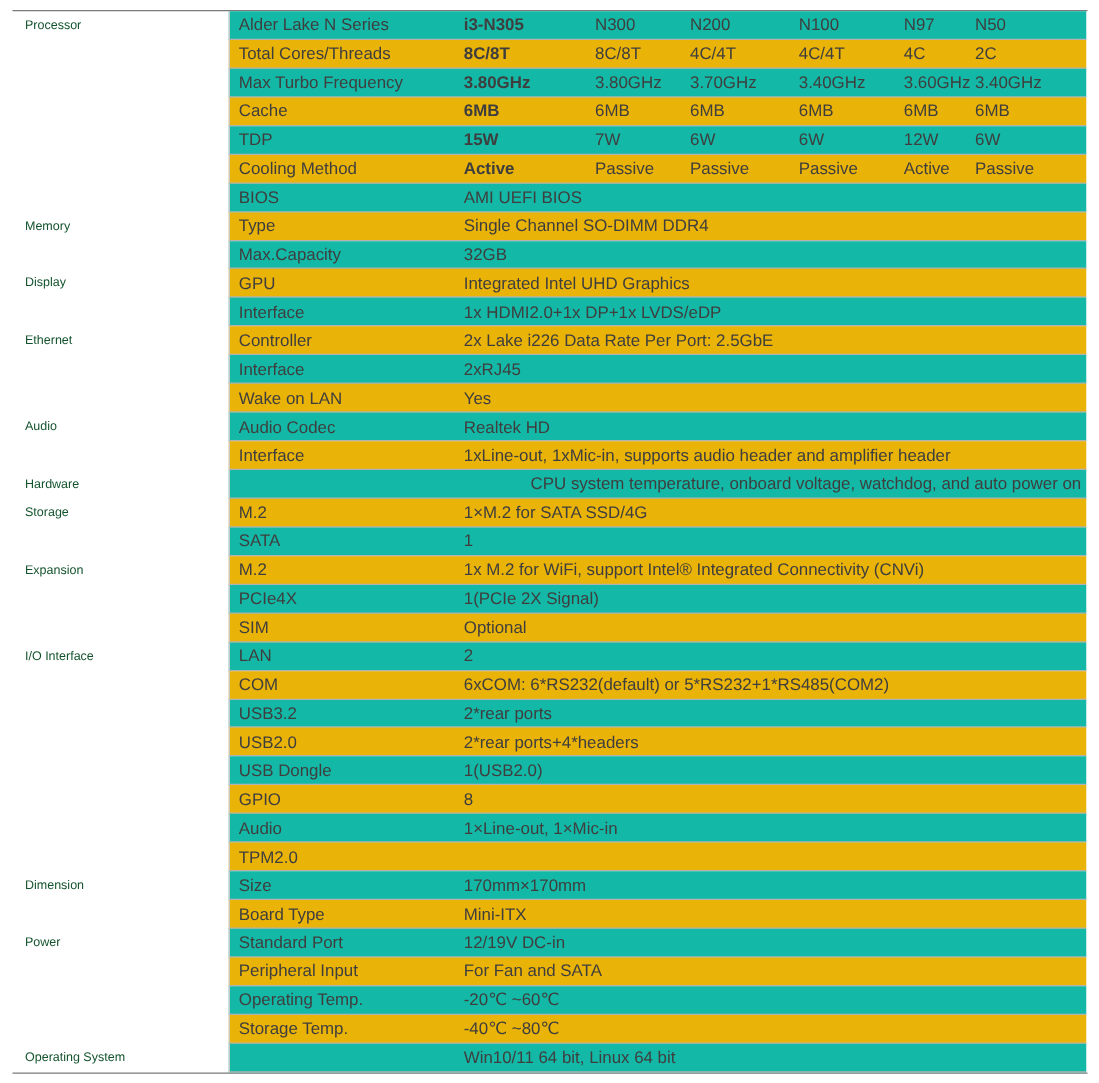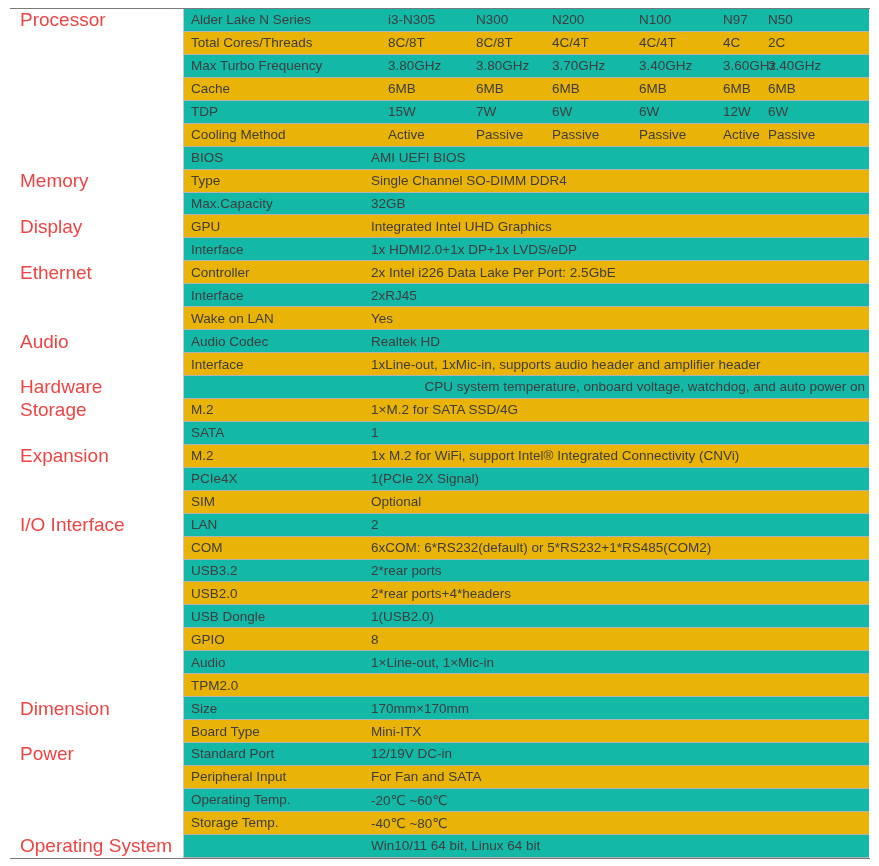--- a/index.html
+++ b/index.html
@@ -18,22 +18,22 @@
   }
   .row {
     position: relative;
     height: 22.95px;
     width: 100%;
   }
   .cat {
     position: absolute;
     left: 10px; top: 0; bottom: 0;
     display: flex; align-items: center;
-    font-size: 19px;
-    color: #ef4444;
+    font-size: 10px;
+    color: #14532d;
     white-space: nowrap;
   }
   .band {
     position: absolute;
     left: 173px; right: 1px; top: 0; bottom: 0;
     border-bottom: 1px solid #b2b2b2;
     border-left: 1px solid #c8c8c8;
     background: #eab308;
   }
   .row.shaded .band { background: #14b8a6; }
@@ -46,26 +46,26 @@
     white-space: nowrap;
   }
   .val {
     position: absolute;
     top: 0; bottom: 0;
     display: flex; align-items: center;
     font-size: 13.5px;
     color: #3e3e3e;
     white-space: nowrap;
   }
-  .val.c0 { left: 204px; }
+  .val.c0 { left: 187px; font-weight: bold; }
   .val.c1 { left: 292px; }
   .val.c2 { left: 368px; }
   .val.c3 { left: 455px; }
   .val.c4 { left: 539px; }
-  .val.c5 { left: 584px; text-align: center; }
+  .val.c5 { left: 596px; text-align: center; }
   .val.single { left: 187px; right: 4px; }
   .val.single.right { justify-content: flex-end; text-align: center; }
 </style>
 </head>
 <body>
 
 <div id="spec-table">
   <div class="row shaded">
     <div class="cat">Processor</div>
     <div class="band">
@@ -181,21 +181,21 @@
     <div class="band">
       <div class="spec">Interface</div>
     <div class="val single">1x HDMI2.0+1x DP+1x LVDS/eDP</div>
       </div>
   </div>
 
   <div class="row">
     <div class="cat">Ethernet</div>
     <div class="band">
       <div class="spec">Controller</div>
-    <div class="val single">2x Intel i226 Data Lake Per Port: 2.5GbE</div>
+    <div class="val single">2x Lake i226 Data Rate Per Port: 2.5GbE</div>
       </div>
   </div>
 
   <div class="row shaded">
     <div class="cat"></div>
     <div class="band">
       <div class="spec">Interface</div>
     <div class="val single">2xRJ45</div>
       </div>
   </div>

